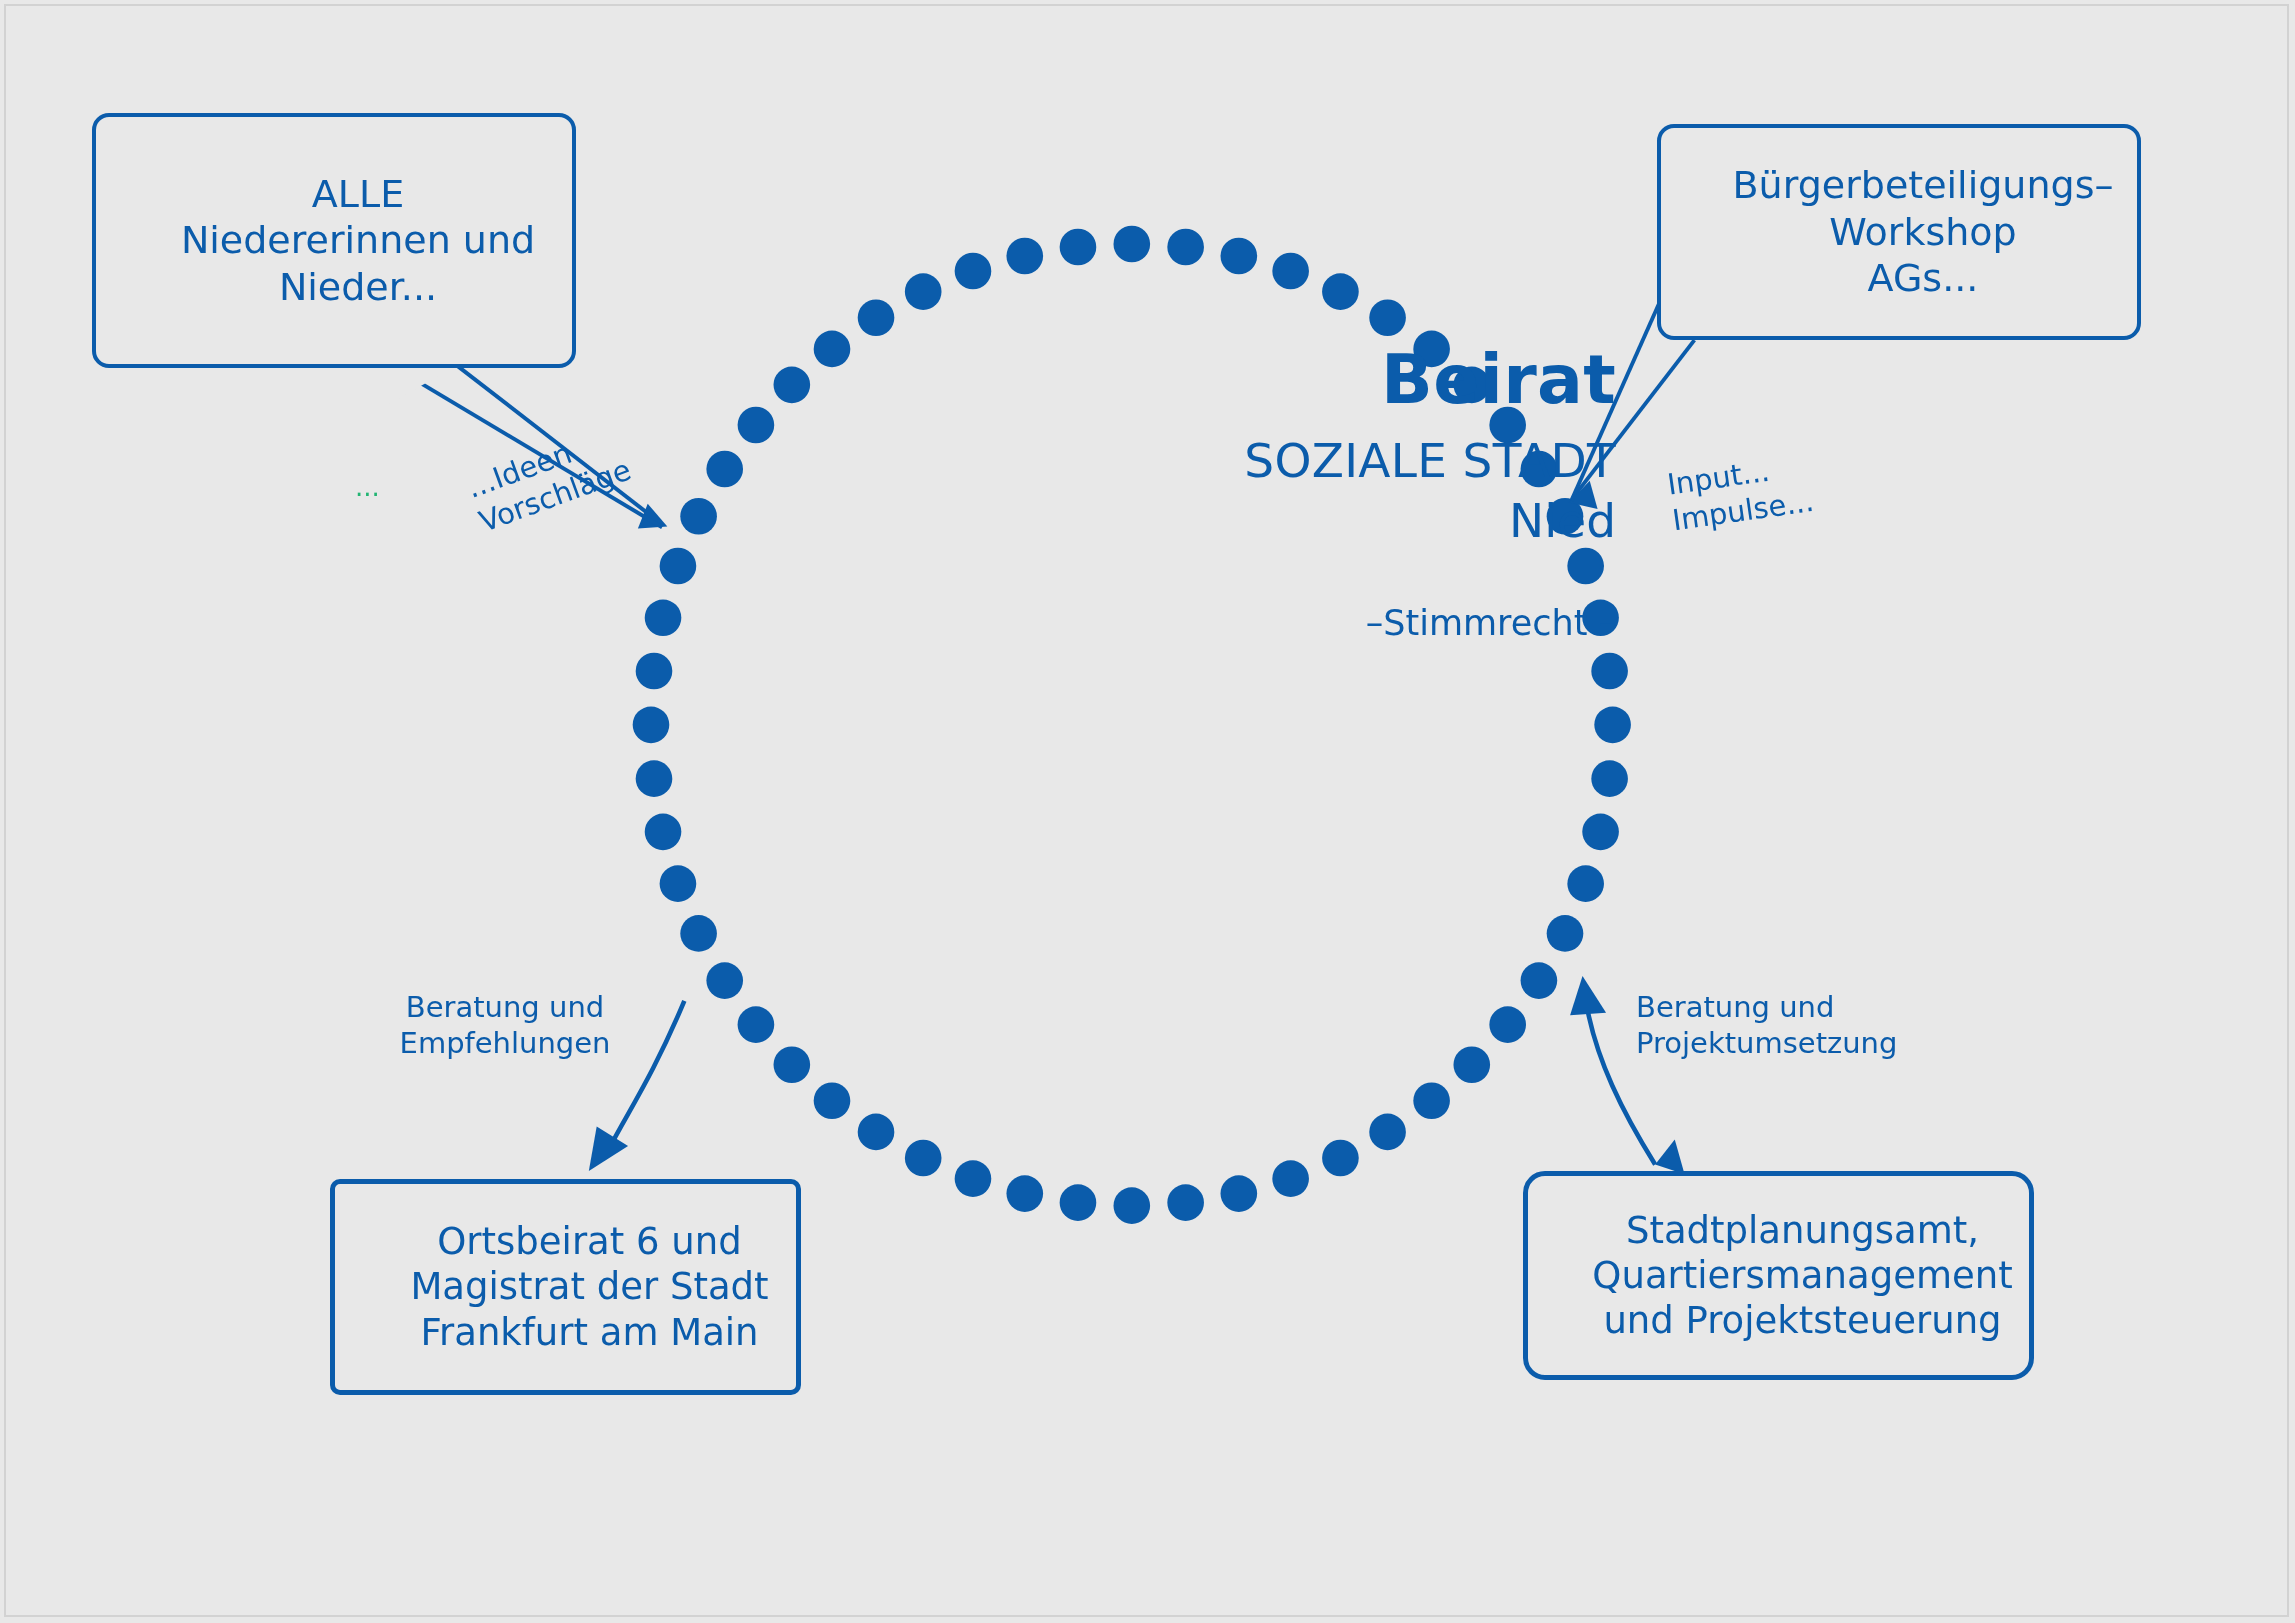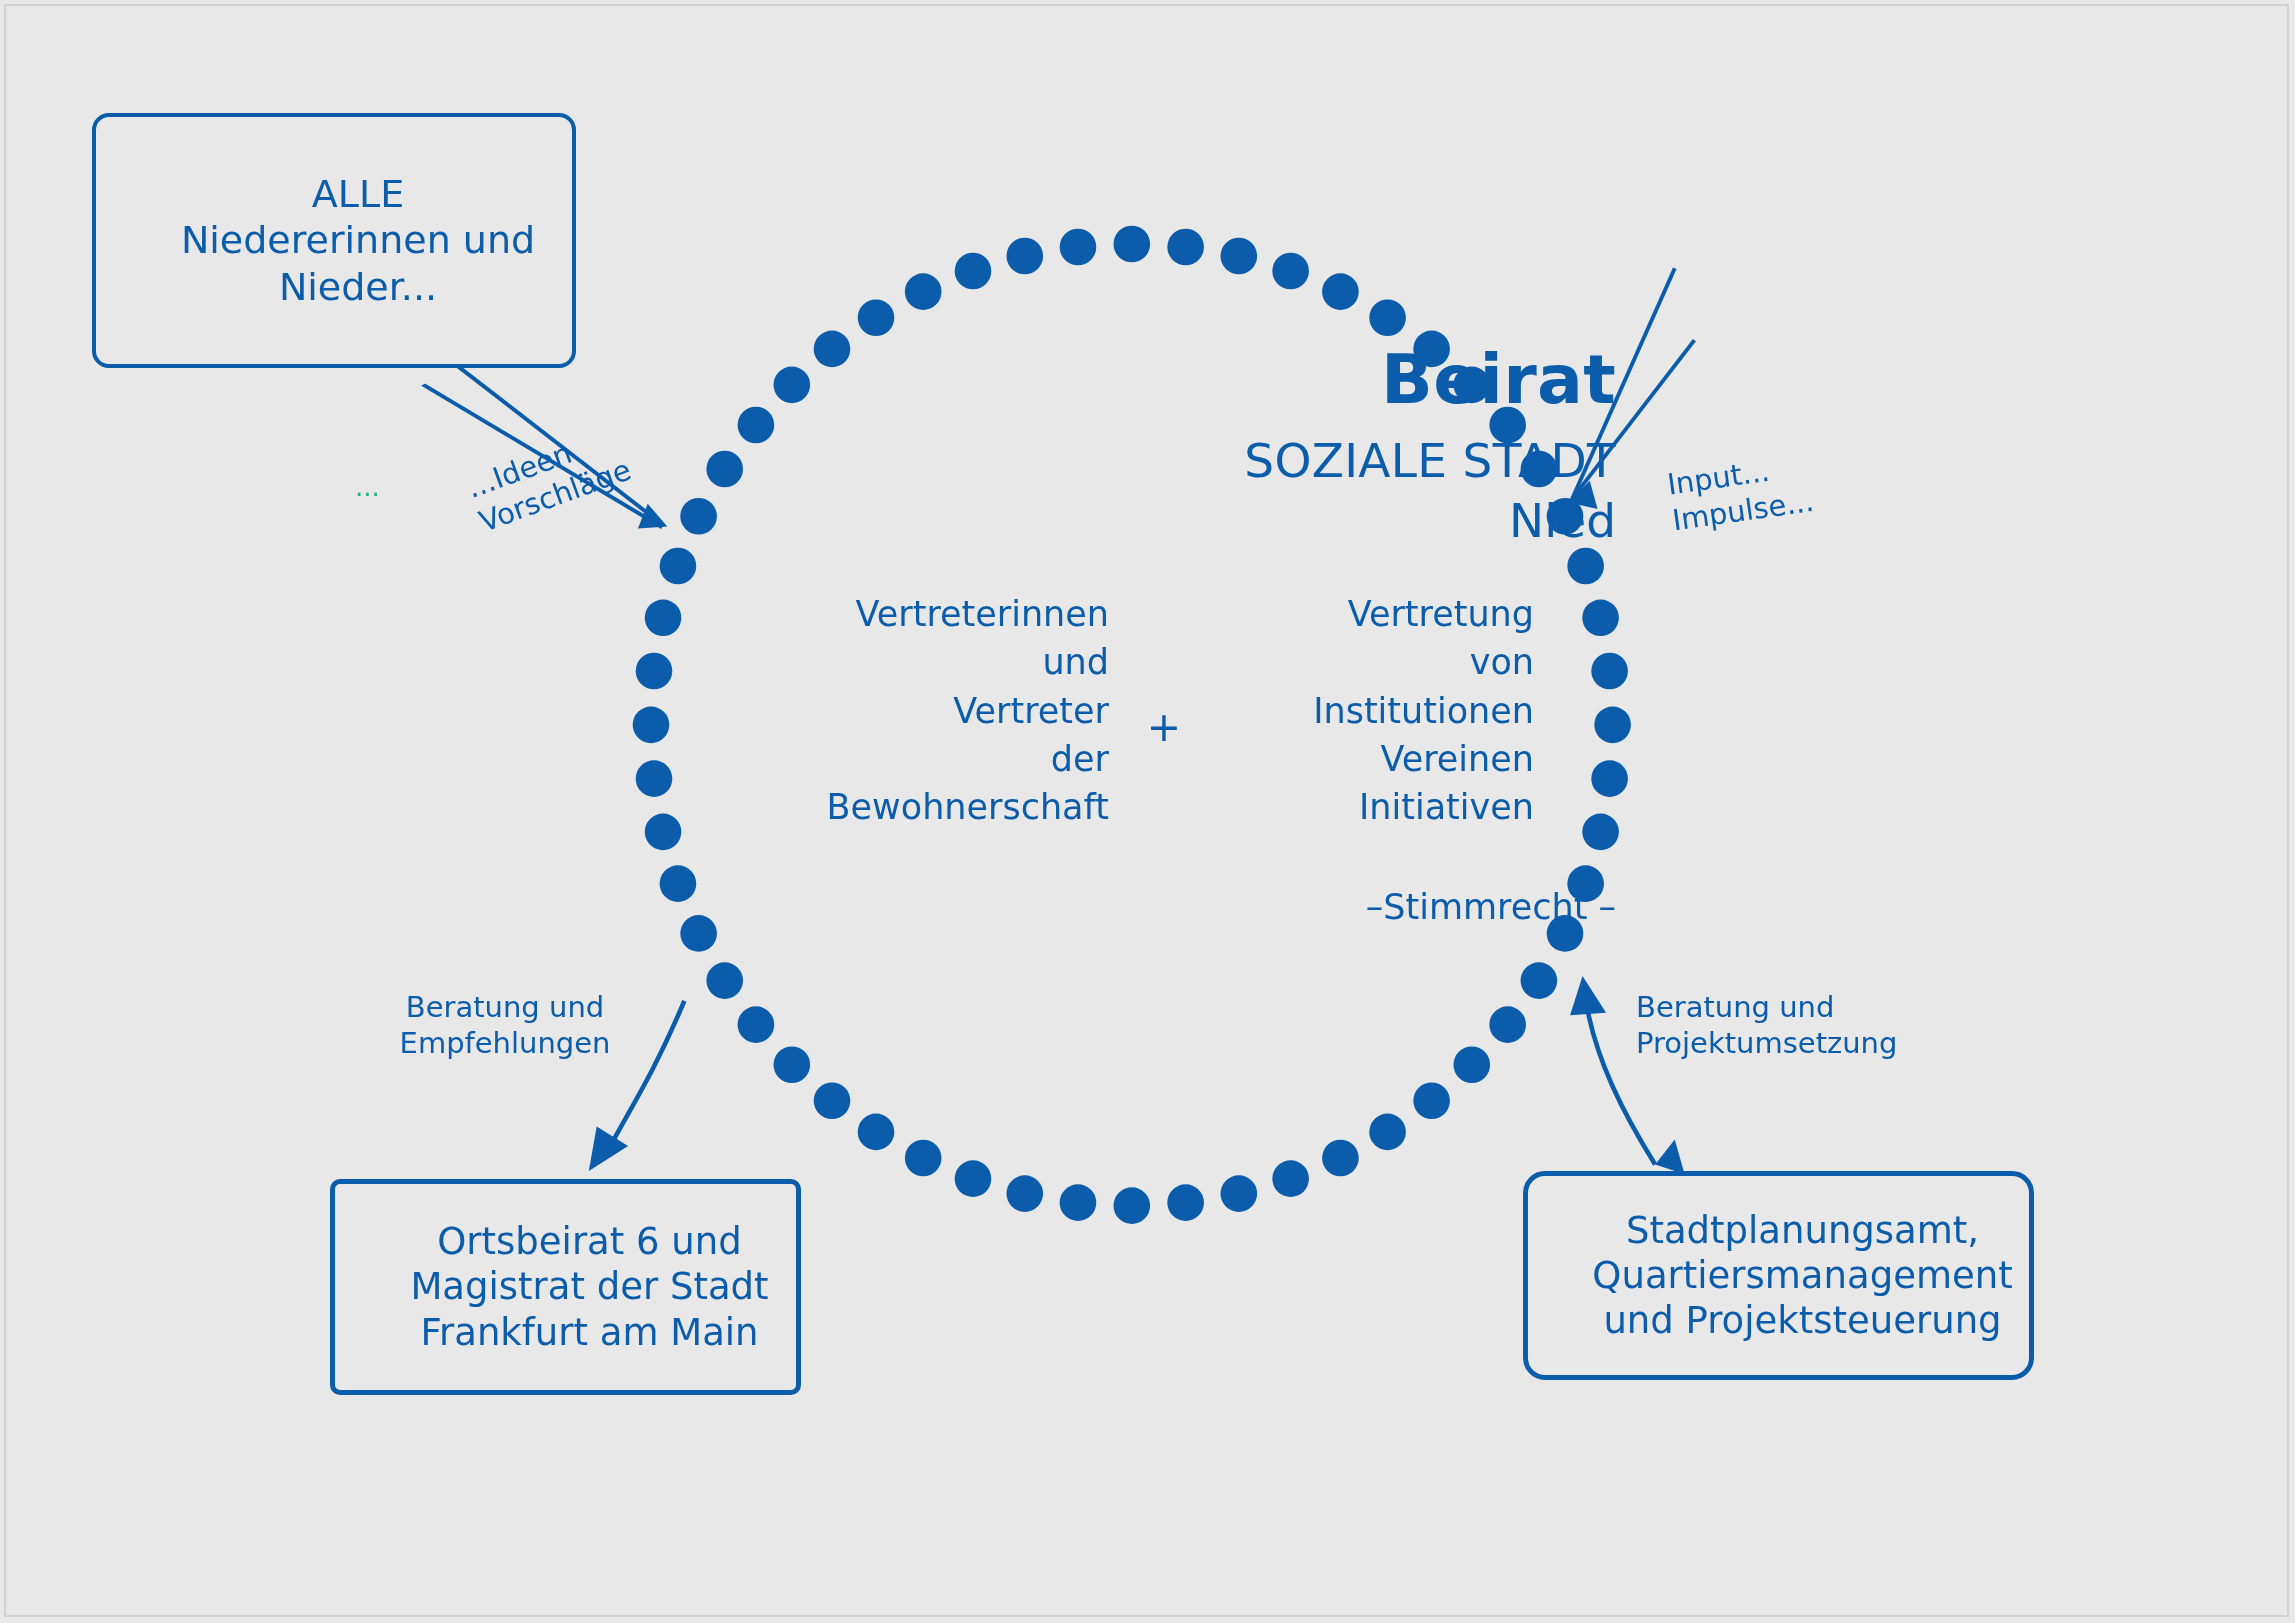--- a/index.html
+++ b/index.html
@@ -267,38 +267,30 @@
     <path d="M 2419 1492 L 2455 1548 L 2400 1552 Z" fill="#0b5cab"></path>
     <path d="M 2530 1780 L 2560 1742 L 2575 1795 Z" fill="#0b5cab"></path>
   </svg>
 
   <div class="bubble" id="bubble-alle">
     <span class="txt">ALLE
 Niedererinnen und
 Nieder...</span>
   </div>
 
+  <div class="bubble" id="bubble-workshop">
+    <span class="txt">Bürgerbeteiligungs–
+Workshop
+AGs...</span>
+  </div>
 
   <div id="center-block">
     <div id="title-beirat">Beirat</div>
     <div id="title-soziale">SOZIALE STADT</div>
     <div id="title-nied">Nied</div>
-    <div id="cols">
-      <div id="col-left">Vertreterinnen
-und
-Vertreter
-der
-Bewohnerschaft</div>
-      <div id="plus-sign">+</div>
-      <div id="col-right">Vertretung
-von
-Institutionen
-Vereinen
-Initiativen</div>
-    </div>
     <div id="stimmrecht">–Stimmrecht  –</div>
   </div>
 
   <div class="dots-deco">...</div>
   <div class="annot" id="annot-ideen">...Ideen
 Vorschläge</div>
   <div class="annot" id="annot-input">Input...
 Impulse...</div>
   <div class="annot" id="annot-beratung-links">Beratung und
 Empfehlungen</div>

